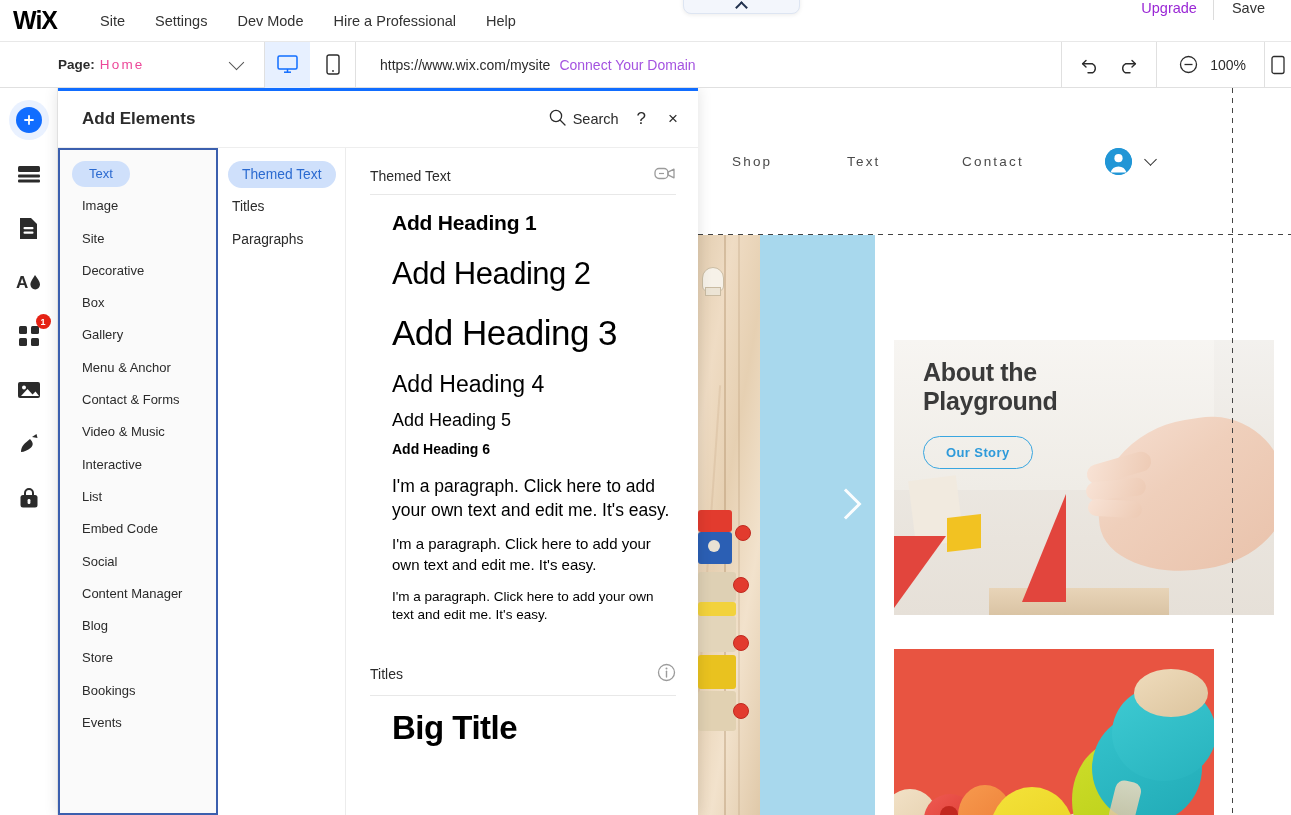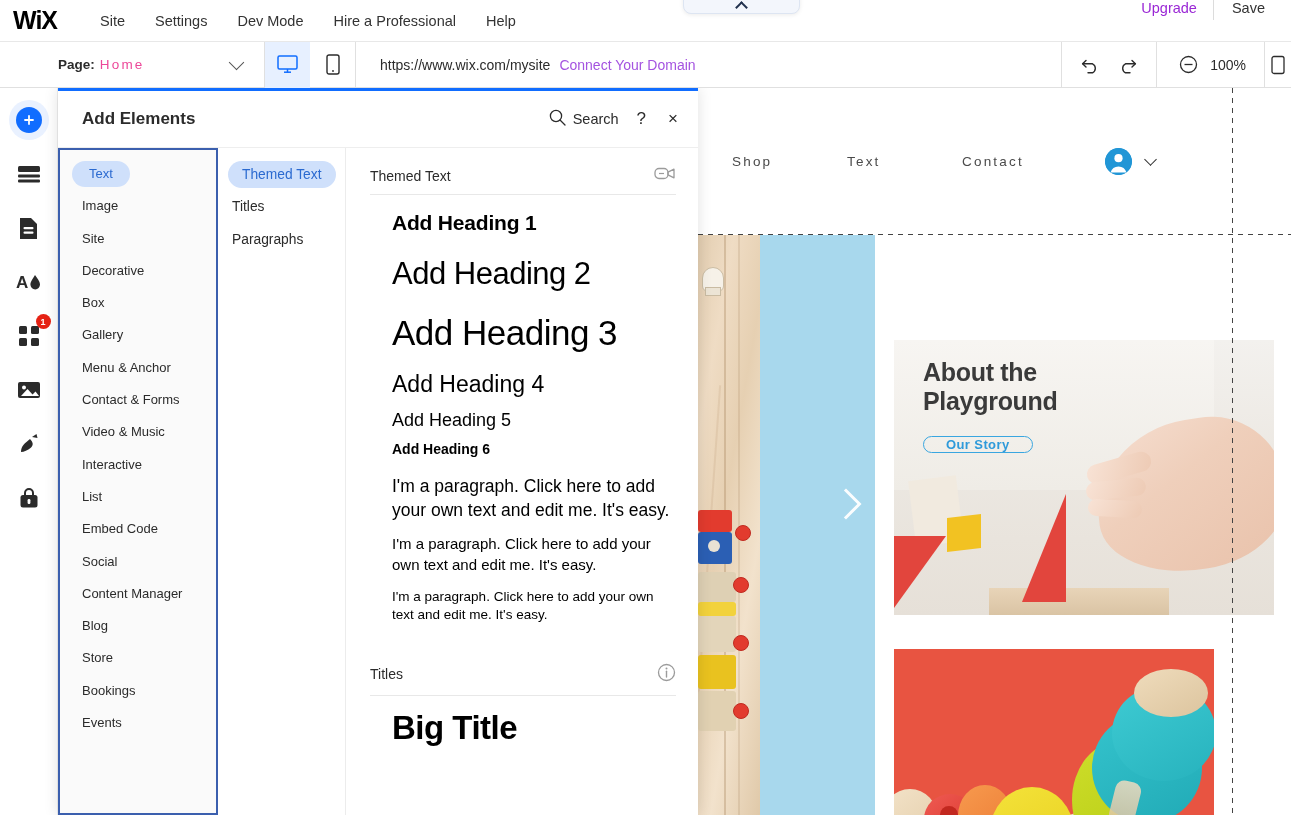--- a/index.html
+++ b/index.html
@@ -256,21 +256,21 @@
   }
   .about-bg-blur {
     position: absolute; left: 0; top: 0; width: 320px; height: 150px;
     background: linear-gradient(180deg,#f7f5f2, #efece6);
   }
   .about-title {
     position: absolute; left: 29px; top: 18px; font-size: 25px; font-weight: 700;
     color: #3a3a3a; line-height: 1.16; letter-spacing: -0.3px;
   }
   .our-story-btn {
-    position: absolute; left: 29px; top: 96px; padding: 0 22px;
+    position: absolute; left: 29px; top: 96px; padding: 8px 22px;
     border: 1.6px solid #39a6e0; border-radius: 22px; color: #2e9ada;
     font-size: 13px; font-weight: 700; letter-spacing: 0.4px; cursor: pointer;
     background: transparent;
   }
   .hand {
     position: absolute; right: -12px; top: 80px; width: 190px; height: 150px;
     background: linear-gradient(150deg,#f6ded0 0%, #efcfbb 40%, #e9c2ab 100%);
     border-radius: 54% 40% 48% 52% / 62% 50% 46% 40%;
     transform: rotate(-9deg);
   }

